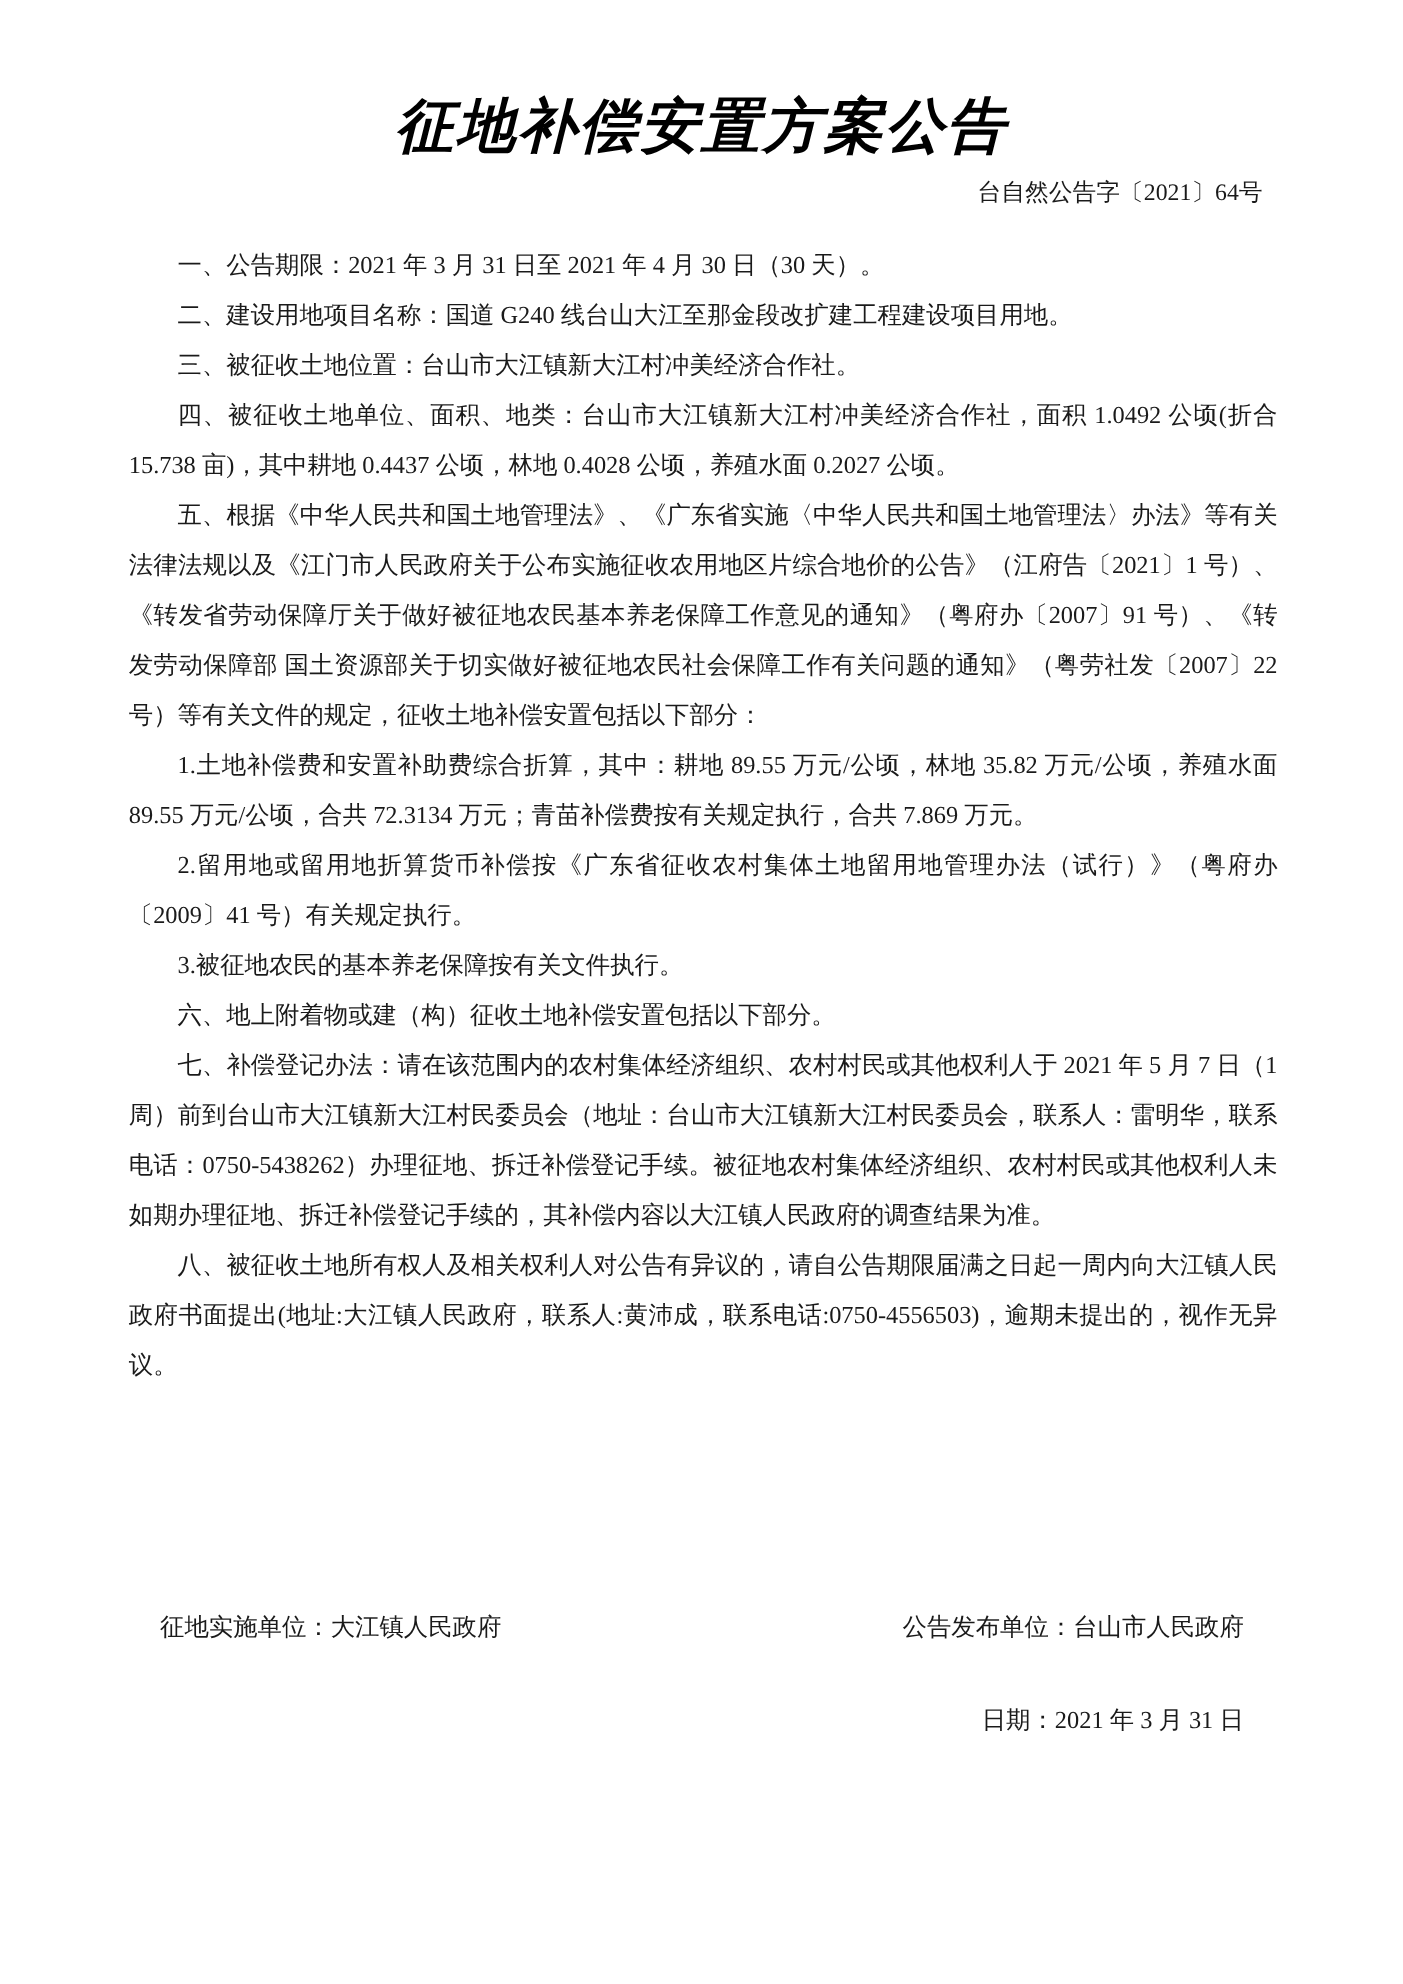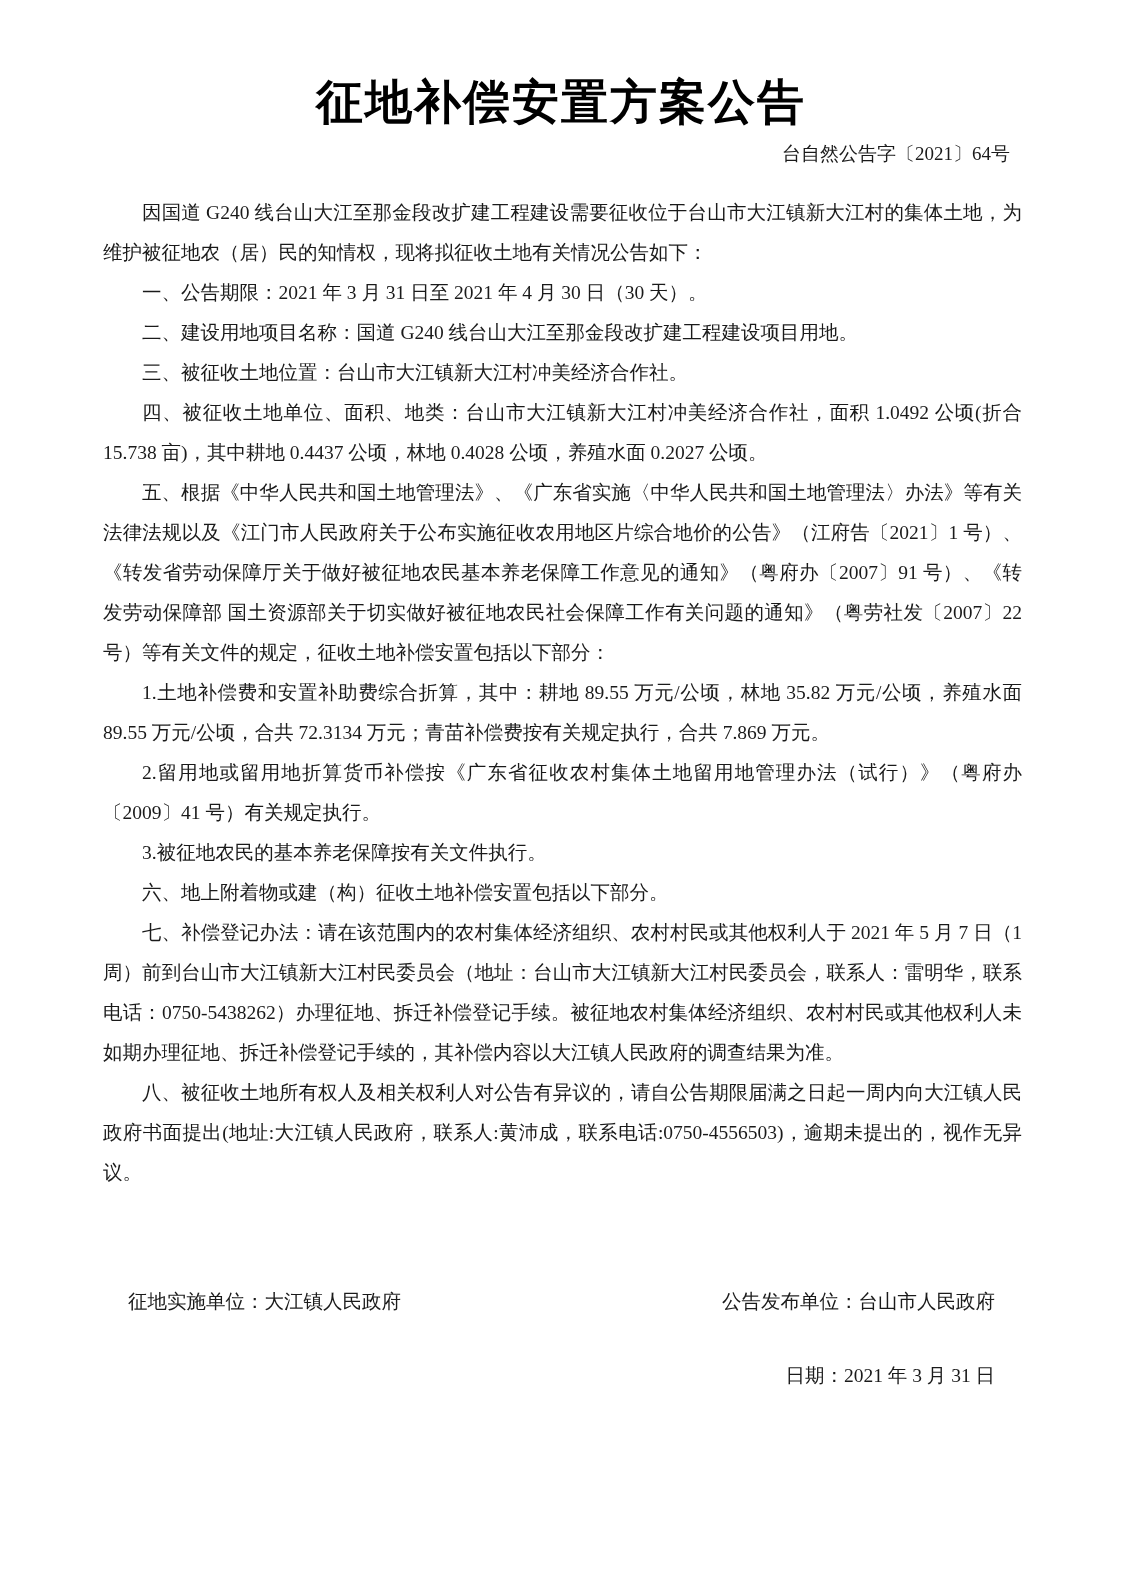--- a/index.html
+++ b/index.html
@@ -20,20 +20,21 @@
   .title {
     margin: 0;
     padding-top: 72px;
     text-align: center;
     font-size: 47px;
     line-height: 1.3;
     font-weight: bold;
     letter-spacing: 2px;
     color: #000000;
     font-family: "Liberation Serif", serif;
+    font-style: italic;
   }
   .doc-number {
     margin-top: 8px;
     padding-right: 112px;
     text-align: right;
     font-size: 19px;
     color: #1a1a1a;
   }
   .body-text {
     margin-top: 26px;
@@ -69,21 +70,20 @@
 </style>
 </head>
 <body>
 
 <div class="page">
   <h1 class="title">征地补偿安置方案公告</h1>
 
   <div class="doc-number">台自然公告字〔2021〕64号</div>
 
   <div class="body-text" id="doc-body">
-      <p>因国道 G240 线台山大江至那金段改扩建工程建设需要征收位于台山市大江镇新大江村的集体土地，为维护被征地农（居）民的知情权，现将拟征收土地有关情况公告如下：</p>
       <p>一、公告期限：2021 年 3 月 31 日至 2021 年 4 月 30 日（30 天）。</p>
       <p>二、建设用地项目名称：国道 G240 线台山大江至那金段改扩建工程建设项目用地。</p>
       <p>三、被征收土地位置：台山市大江镇新大江村冲美经济合作社。</p>
       <p>四、被征收土地单位、面积、地类：台山市大江镇新大江村冲美经济合作社，面积 1.0492 公顷(折合 15.738 亩)，其中耕地 0.4437 公顷，林地 0.4028 公顷，养殖水面 0.2027 公顷。</p>
       <p>五、根据《中华人民共和国土地管理法》、《广东省实施〈中华人民共和国土地管理法〉办法》等有关法律法规以及《江门市人民政府关于公布实施征收农用地区片综合地价的公告》（江府告〔2021〕1 号）、《转发省劳动保障厅关于做好被征地农民基本养老保障工作意见的通知》（粤府办〔2007〕91 号）、《转发劳动保障部 国土资源部关于切实做好被征地农民社会保障工作有关问题的通知》（粤劳社发〔2007〕22 号）等有关文件的规定，征收土地补偿安置包括以下部分：</p>
       <p>1.土地补偿费和安置补助费综合折算，其中：耕地 89.55 万元/公顷，林地 35.82 万元/公顷，养殖水面 89.55 万元/公顷，合共 72.3134 万元；青苗补偿费按有关规定执行，合共 7.869 万元。</p>
       <p>2.留用地或留用地折算货币补偿按《广东省征收农村集体土地留用地管理办法（试行）》（粤府办〔2009〕41 号）有关规定执行。</p>
       <p>3.被征地农民的基本养老保障按有关文件执行。</p>
       <p>六、地上附着物或建（构）征收土地补偿安置包括以下部分。</p>
       <p>七、补偿登记办法：请在该范围内的农村集体经济组织、农村村民或其他权利人于 2021 年 5 月 7 日（1 周）前到台山市大江镇新大江村民委员会（地址：台山市大江镇新大江村民委员会，联系人：雷明华，联系电话：0750-5438262）办理征地、拆迁补偿登记手续。被征地农村集体经济组织、农村村民或其他权利人未如期办理征地、拆迁补偿登记手续的，其补偿内容以大江镇人民政府的调查结果为准。</p>

